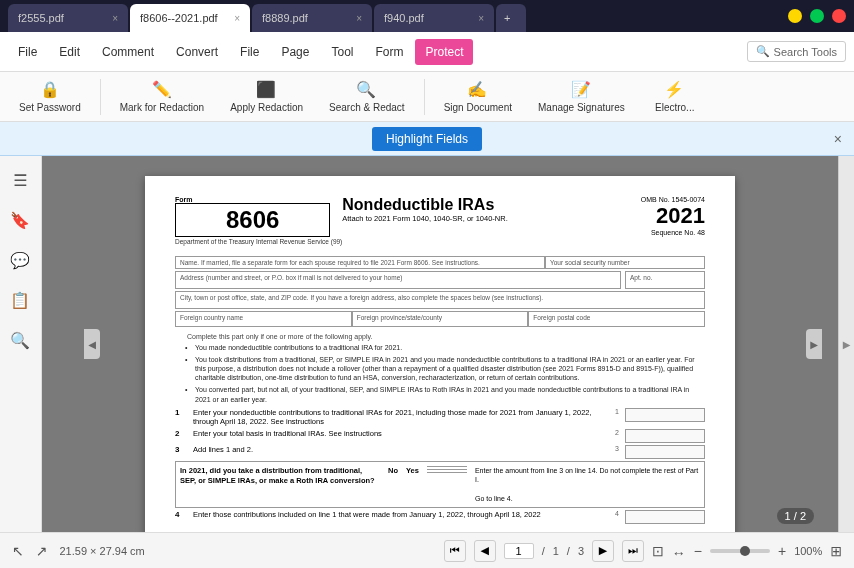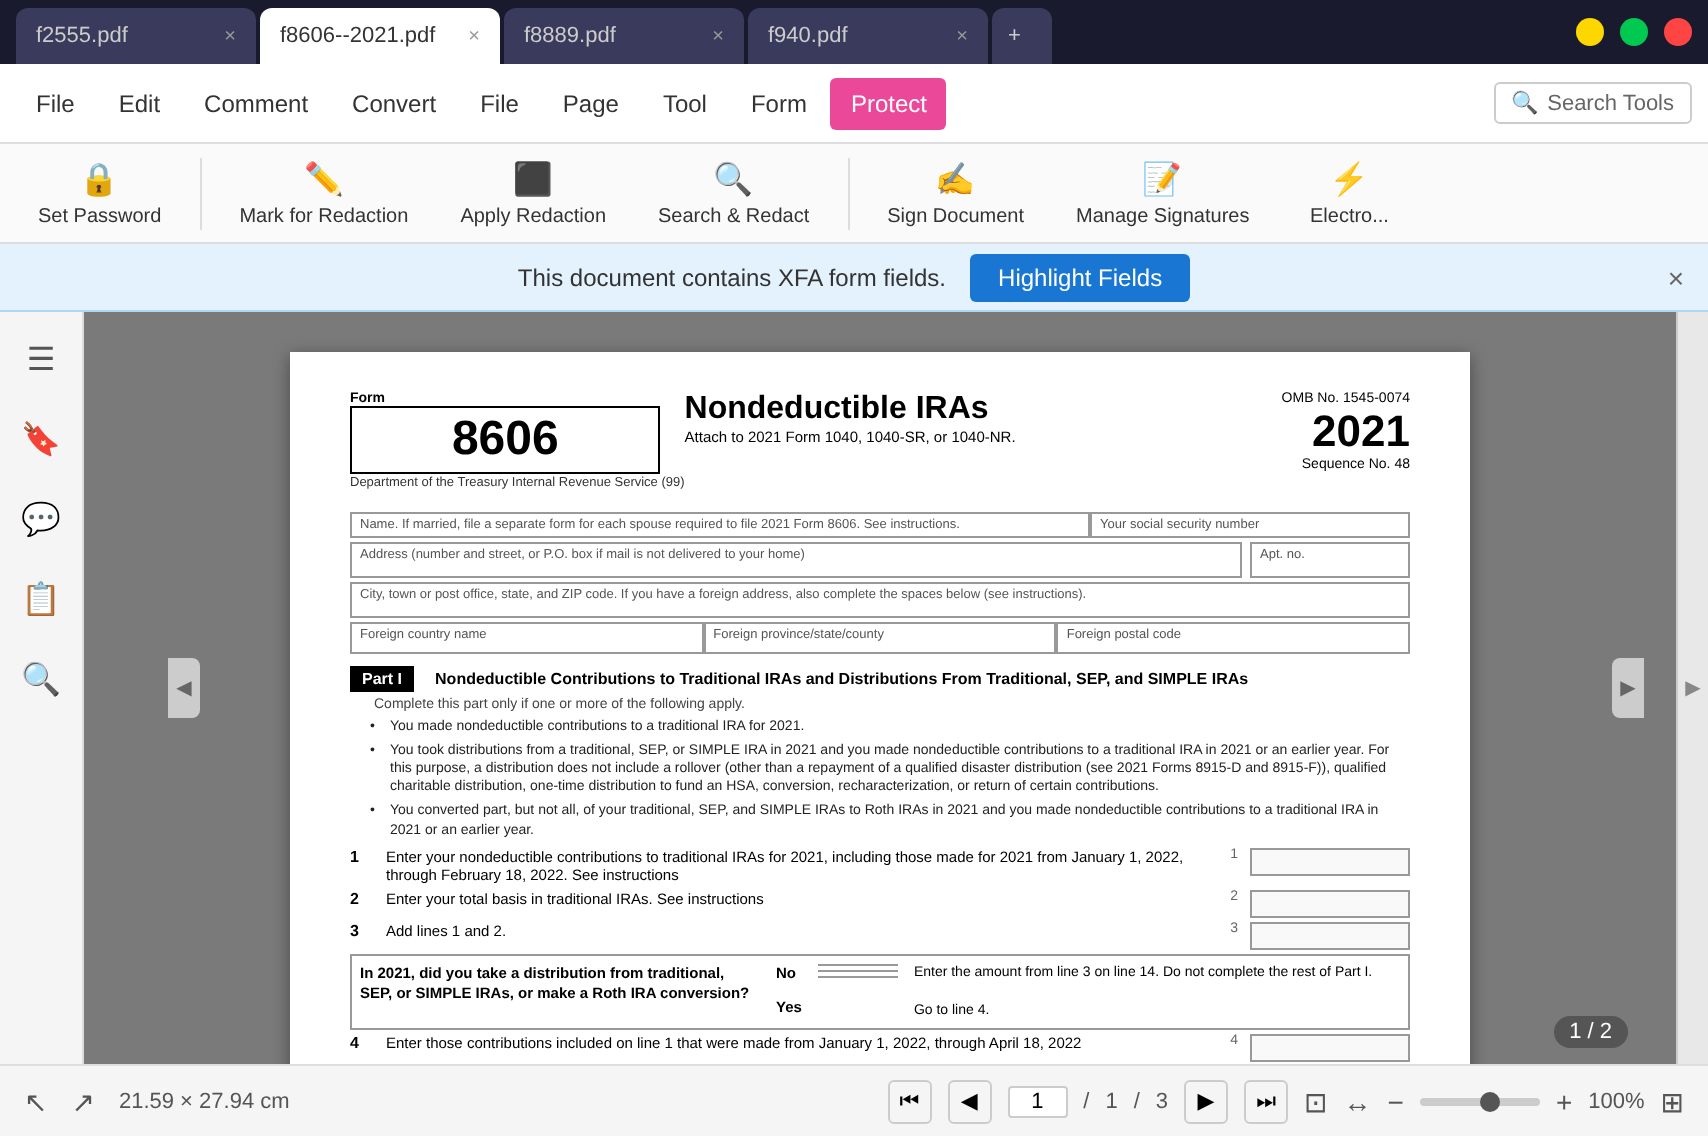--- a/index.html
+++ b/index.html
@@ -401,21 +401,20 @@
       padding: 4px;
     }
     .yes-no-question {
       font-size: 7.5px;
       font-weight: bold;
       flex: 0 0 200px;
       line-height: 1.3;
     }
     .yes-no-options {
       display: flex;
-      flex-direction: column;
       gap: 8px;
       font-size: 7.5px;
       font-weight: bold;
     }
     .yes-no-answer {
       font-size: 7.5px;
       flex: 1;
       line-height: 1.3;
     }
 
@@ -556,21 +555,20 @@
     <span class="btn-icon">📝</span>
     <span>Manage Signatures</span>
   </button>
   <button class="toolbar-btn">
     <span class="btn-icon">⚡</span>
     <span>Electro...</span>
   </button>
 </div>
 
 <div class="xfa-banner">
-  <span>This document contains XFA form fields.</span>
   <button class="highlight-btn">Highlight Fields</button>
   <span class="xfa-close">×</span>
 </div>
 
 <div class="main-area">
 
   <div class="left-sidebar">
     <div class="sidebar-icon">☰</div>
     <div class="sidebar-icon">🔖</div>
     <div class="sidebar-icon">💬</div>
@@ -630,36 +628,32 @@
           <div style="font-size:6.5px;color:#555;">Foreign country name</div>
         </div>
         <div class="foreign-field">
           <div style="font-size:6.5px;color:#555;">Foreign province/state/county</div>
         </div>
         <div class="foreign-field">
           <div style="font-size:6.5px;color:#555;">Foreign postal code</div>
         </div>
       </div>
 
-      <div class="part-header-row">
-        <span class="part-header">Part I</span>
-        <span class="part-title">Nondeductible Contributions to Traditional IRAs and Distributions From Traditional, SEP, and SIMPLE IRAs</span>
-      </div>
 
       <div class="instructions-text">Complete this part only if one or more of the following apply.</div>
 
       <div class="bullet-list">
         <div class="bullet-item">You made nondeductible contributions to a traditional IRA for 2021.</div>
         <div class="bullet-item">You took distributions from a traditional, SEP, or SIMPLE IRA in 2021 and you made nondeductible contributions to a traditional IRA in 2021 or an earlier year. For this purpose, a distribution does not include a rollover (other than a repayment of a qualified disaster distribution (see 2021 Forms 8915-D and 8915-F)), qualified charitable distribution, one-time distribution to fund an HSA, conversion, recharacterization, or return of certain contributions.</div>
         <div class="bullet-item">You converted part, but not all, of your traditional, SEP, and SIMPLE IRAs to Roth IRAs in 2021 and you made nondeductible contributions to a traditional IRA in 2021 or an earlier year.</div>
       </div>
 
       <div class="line-row">
         <span class="line-num">1</span>
-        <span class="line-text">Enter your nondeductible contributions to traditional IRAs for 2021, including those made for 2021 from January 1, 2022, through February 18, 2022. See instructions</span>
+        <span class="line-text">Enter your nondeductible contributions to traditional IRAs for 2021, including those made for 2021 from January 1, 2022, through April 18, 2022. See instructions</span>
         <span class="line-box-num">1</span>
         <div class="line-box"></div>
       </div>
       <div class="line-row">
         <span class="line-num">2</span>
         <span class="line-text">Enter your total basis in traditional IRAs. See instructions</span>
         <span class="line-box-num">2</span>
         <div class="line-box"></div>
       </div>
       <div class="line-row">

